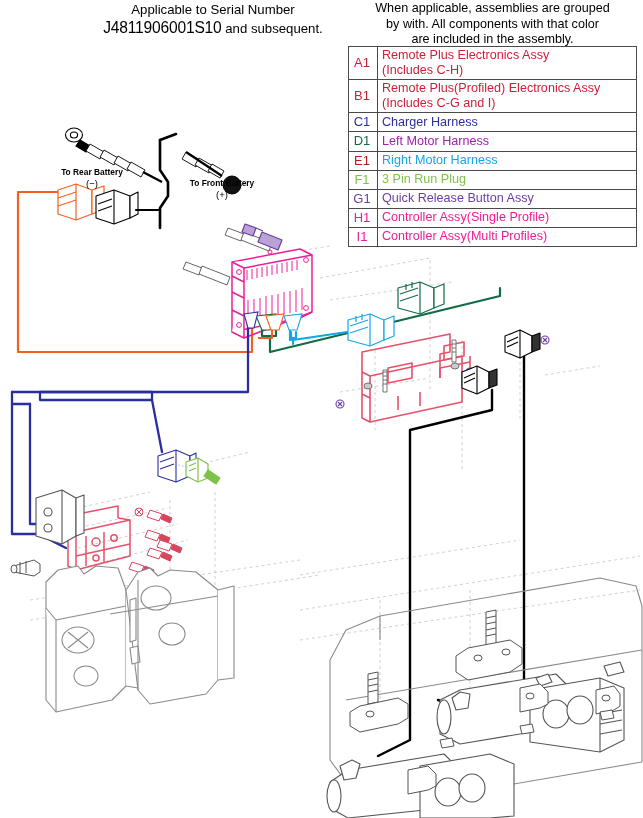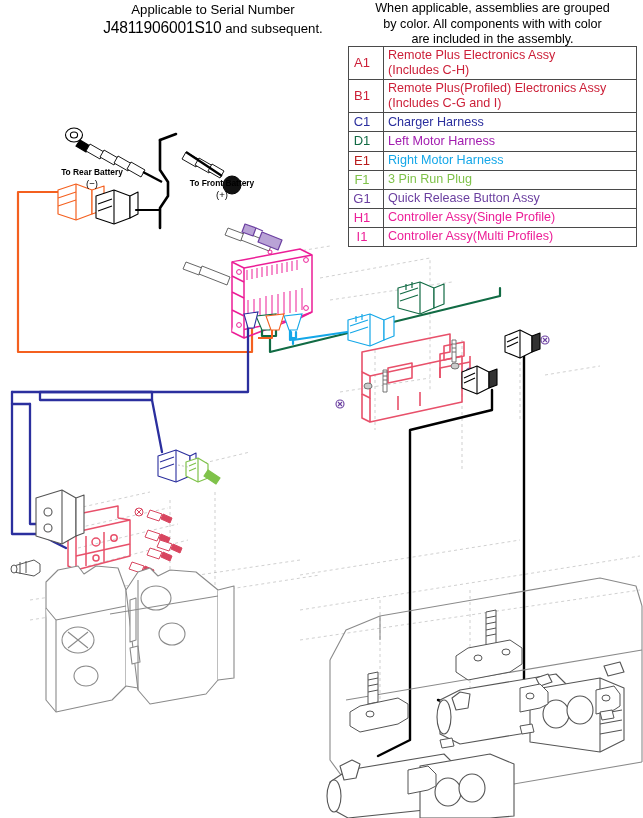--- a/index.html
+++ b/index.html
@@ -60,21 +60,21 @@
     padding: 1px 2px 2px 4px;
     font-size: 12.6px;
     line-height: 1.16;
     vertical-align: middle;
     white-space: pre-line;
   }
   #legend-table td.code {
     width: 26px;
     text-align: center;
     padding-left: 0;
-    padding-right: 8px;
+    padding-right: 2px;
     font-size: 13px;
   }
 
   
   #drawing {
     position: absolute;
     left: 0;
     top: 0;
     width: 643px;
     height: 818px;
@@ -97,21 +97,21 @@
 </head>
 <body>
 
 <div id="serial-note">
   <div class="line-a">Applicable to Serial Number</div>
   <div class="line-b"><span class="serial">J4811906001S10</span><span> and subsequent.</span></div>
 </div>
 
 <div id="legend-note">
   <div>When applicable, assemblies are grouped</div>
-  <div>by color. All components with with color</div>
+  <div>by with. All components with that color</div>
   <div>are included in the assembly.</div>
 </div>
 
 <table id="legend-table">
   <tbody>
       <tr>
         <td class="code" style="color: rgb(204, 31, 56);">A1</td>
         <td class="label" style="color: rgb(204, 31, 56);">Remote Plus Electronics Assy
 (Includes C-H)</td>
       </tr>

